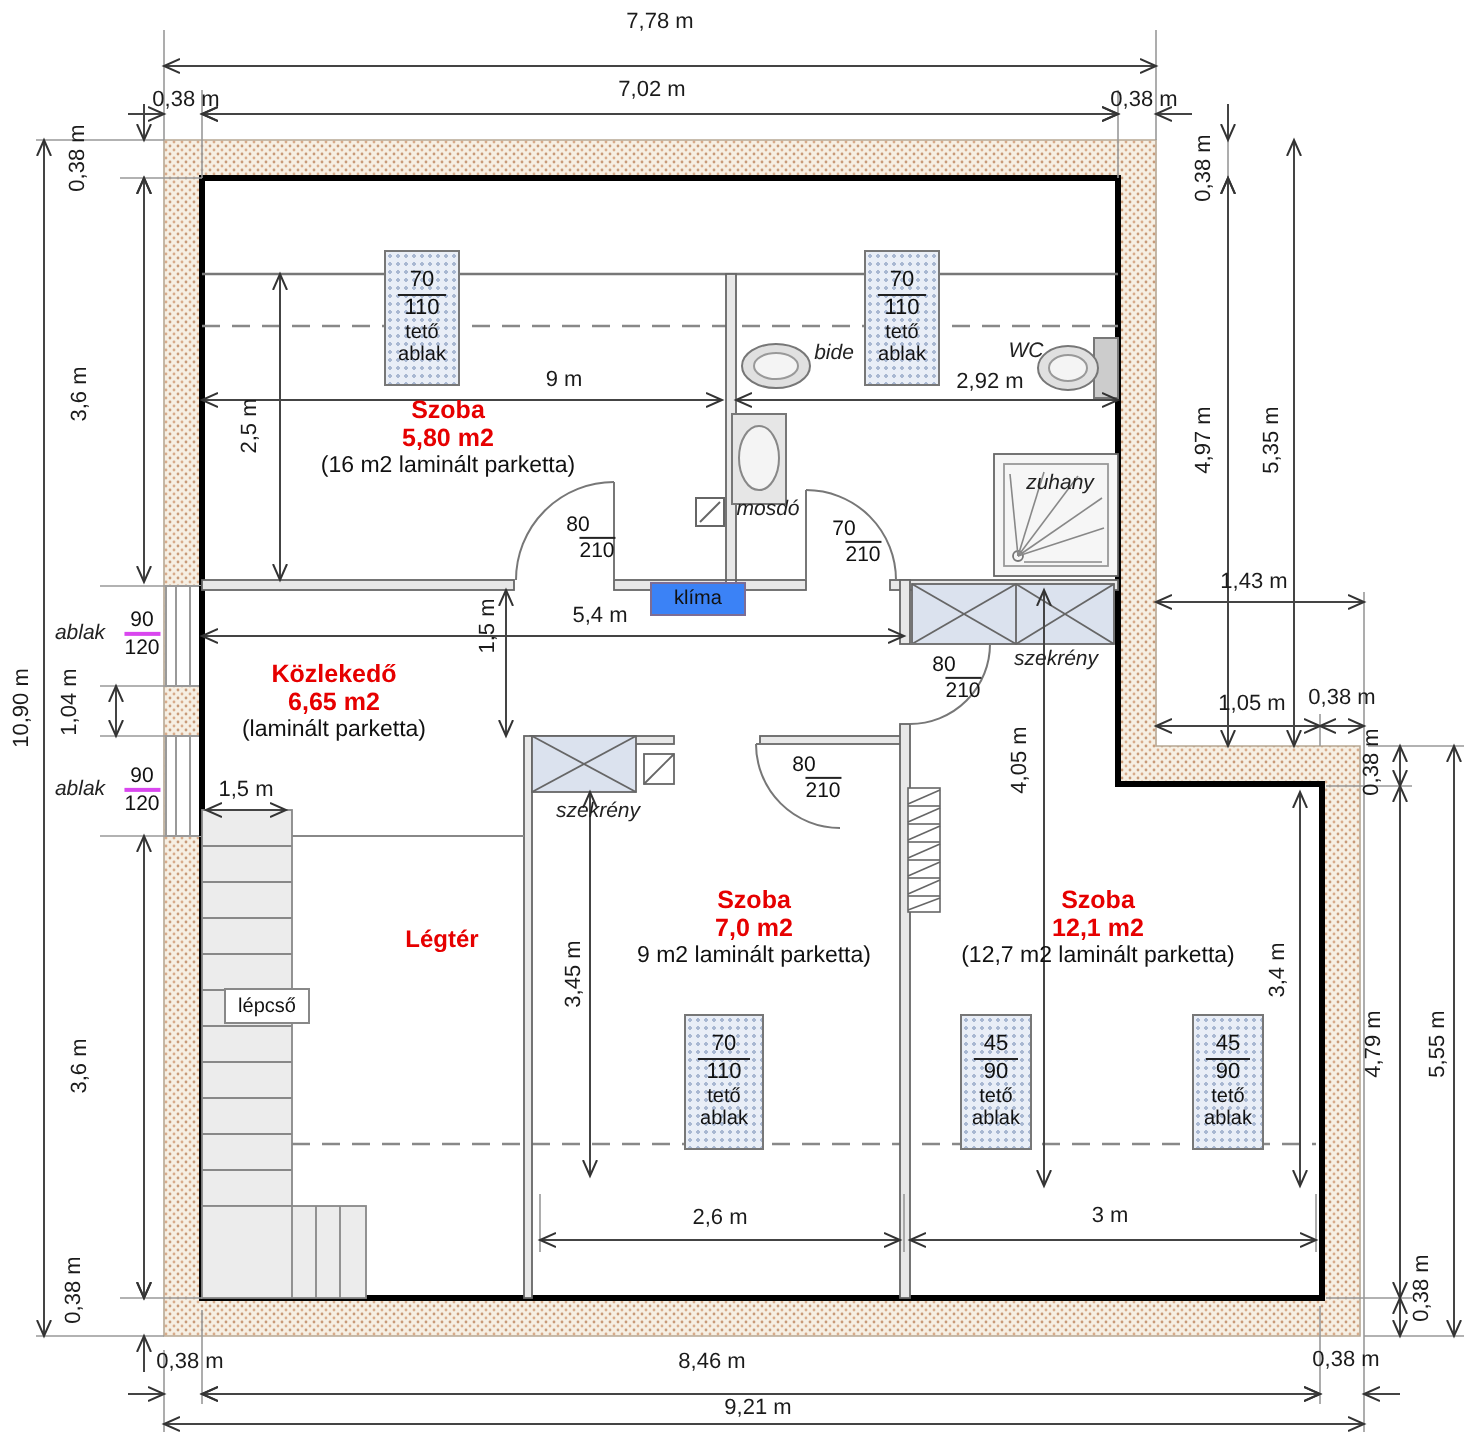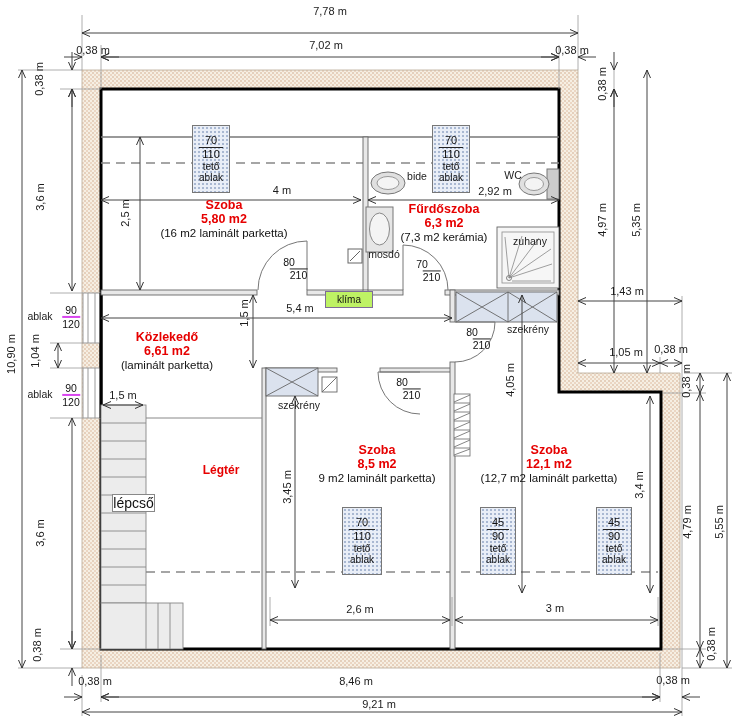--- a/index.html
+++ b/index.html
@@ -20,26 +20,26 @@
           display:flex;flex-direction:column;justify-content:center;}
   .winbox .fr{font-size:11px;}
   .winbox .bar{border-top:1px solid #222;margin:0 6px;}
   .winbox .wt{font-size:10px;}
   .doorlbl{position:absolute;transform:translate(-50%,-50%);text-align:center;
            font-size:10.5px;line-height:1.15;}
   .doorlbl .bar{border-top:1px solid #222;margin-left:19px;}
   .fraclbl{position:absolute;transform:translate(-50%,-50%);text-align:center;
            font-size:10.5px;line-height:1.15;}
   .fraclbl .bar{border-top:2px solid #d946ef;}
-  .fix{font-size:10.5px;color:#222;}
-  .klima{position:absolute;left:325px;top:291px;width:46px;height:15px;background:#bef264;
+  .fix{font-size:10.5px;color:#222;font-style:italic;}
+  .klima{position:absolute;left:325px;top:291px;width:46px;height:15px;background:#3b82f6;
          border:1px solid #7d6d95;font-size:10px;display:flex;align-items:center;
          justify-content:center;}
   .lepcso{position:absolute;left:112px;top:494px;width:41px;height:16px;background:#fff;
-          border:1px solid #888;font-size:14px;display:flex;align-items:center;
+          border:1px solid #888;font-size:10px;display:flex;align-items:center;
           justify-content:center;}
 </style>
 </head>
 <body>
 
 <div id="plan">
 
 <svg width="736" height="720" viewBox="0 0 736 720">
   <defs>
     <pattern id="hatch" width="4" height="4" patternUnits="userSpaceOnUse">
@@ -274,21 +274,21 @@
 <div class="c" style="left:626px;top:353px">1,05 m</div>
 <div class="c" style="left:671px;top:350px">0,38 m</div>
 <div class="cr" style="left:687px;top:381px">0,38 m</div>
 <div class="cr" style="left:688px;top:522px">4,79 m</div>
 <div class="cr" style="left:712px;top:644px">0,38 m</div>
 <div class="cr" style="left:720px;top:522px">5,55 m</div>
 <div class="c" style="left:95px;top:682px">0,38 m</div>
 <div class="c" style="left:356px;top:682px">8,46 m</div>
 <div class="c" style="left:673px;top:681px">0,38 m</div>
 <div class="c" style="left:379px;top:705px">9,21 m</div>
-<div class="c" style="left:282px;top:191px">4 m</div>
+<div class="c" style="left:282px;top:191px">9 m</div>
 <div class="c" style="left:495px;top:192px">2,92 m</div>
 <div class="cr" style="left:126px;top:213px">2,5 m</div>
 <div class="c" style="left:300px;top:309px">5,4 m</div>
 <div class="cr" style="left:245px;top:313px">1,5 m</div>
 <div class="c" style="left:123px;top:396px">1,5 m</div>
 <div class="cr" style="left:288px;top:487px">3,45 m</div>
 <div class="cr" style="left:511px;top:380px">4,05 m</div>
 <div class="cr" style="left:640px;top:485px">3,4 m</div>
 <div class="c" style="left:360px;top:610px">2,6 m</div>
 <div class="c" style="left:555px;top:609px">3 m</div>
@@ -359,33 +359,28 @@
 <div class="c fix" style="left:299px;top:406px">szekrény</div>
 <div class="c fix" style="left:528px;top:330px">szekrény</div>
 <div class="klima">klíma</div>
 <div class="lepcso">lépcső</div>
 
 <div class="roomblk" style="left:224px;top:198px">
   <div class="nm">Szoba</div>
   <div class="ar">5,80 m2</div>
   <div class="nt">(16 m2 laminált parketta)</div>
 </div>
-<div class="roomblk" style="left:444px;top:202px">
-  <div class="nm">Fűrdőszoba</div>
-  <div class="ar">6,3 m2</div>
-  <div class="nt">(7,3 m2 kerámia)</div>
-</div>
 <div class="roomblk" style="left:167px;top:330px">
   <div class="nm">Közlekedő</div>
-  <div class="ar">6,61 m2</div>
+  <div class="ar">6,65 m2</div>
   <div class="nt">(laminált parketta)</div>
 </div>
 <div class="roomblk" style="left:377px;top:443px">
   <div class="nm">Szoba</div>
-  <div class="ar">8,5 m2</div>
+  <div class="ar">7,0 m2</div>
   <div class="nt">9 m2 laminált parketta)</div>
 </div>
 <div class="roomblk" style="left:549px;top:443px">
   <div class="nm">Szoba</div>
   <div class="ar">12,1 m2</div>
   <div class="nt">(12,7 m2 laminált parketta)</div>
 </div>
 <div class="c red" style="left:221px;top:470px">Légtér</div>
 
 </div>

